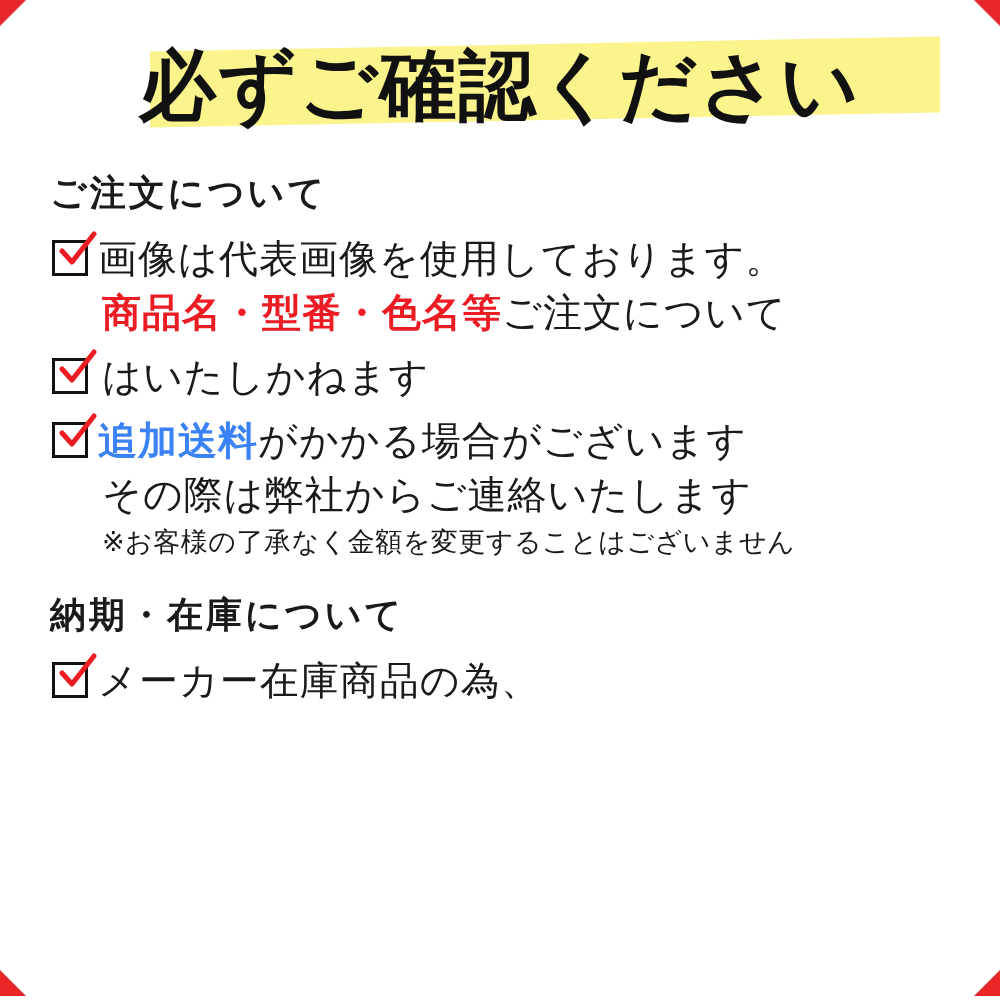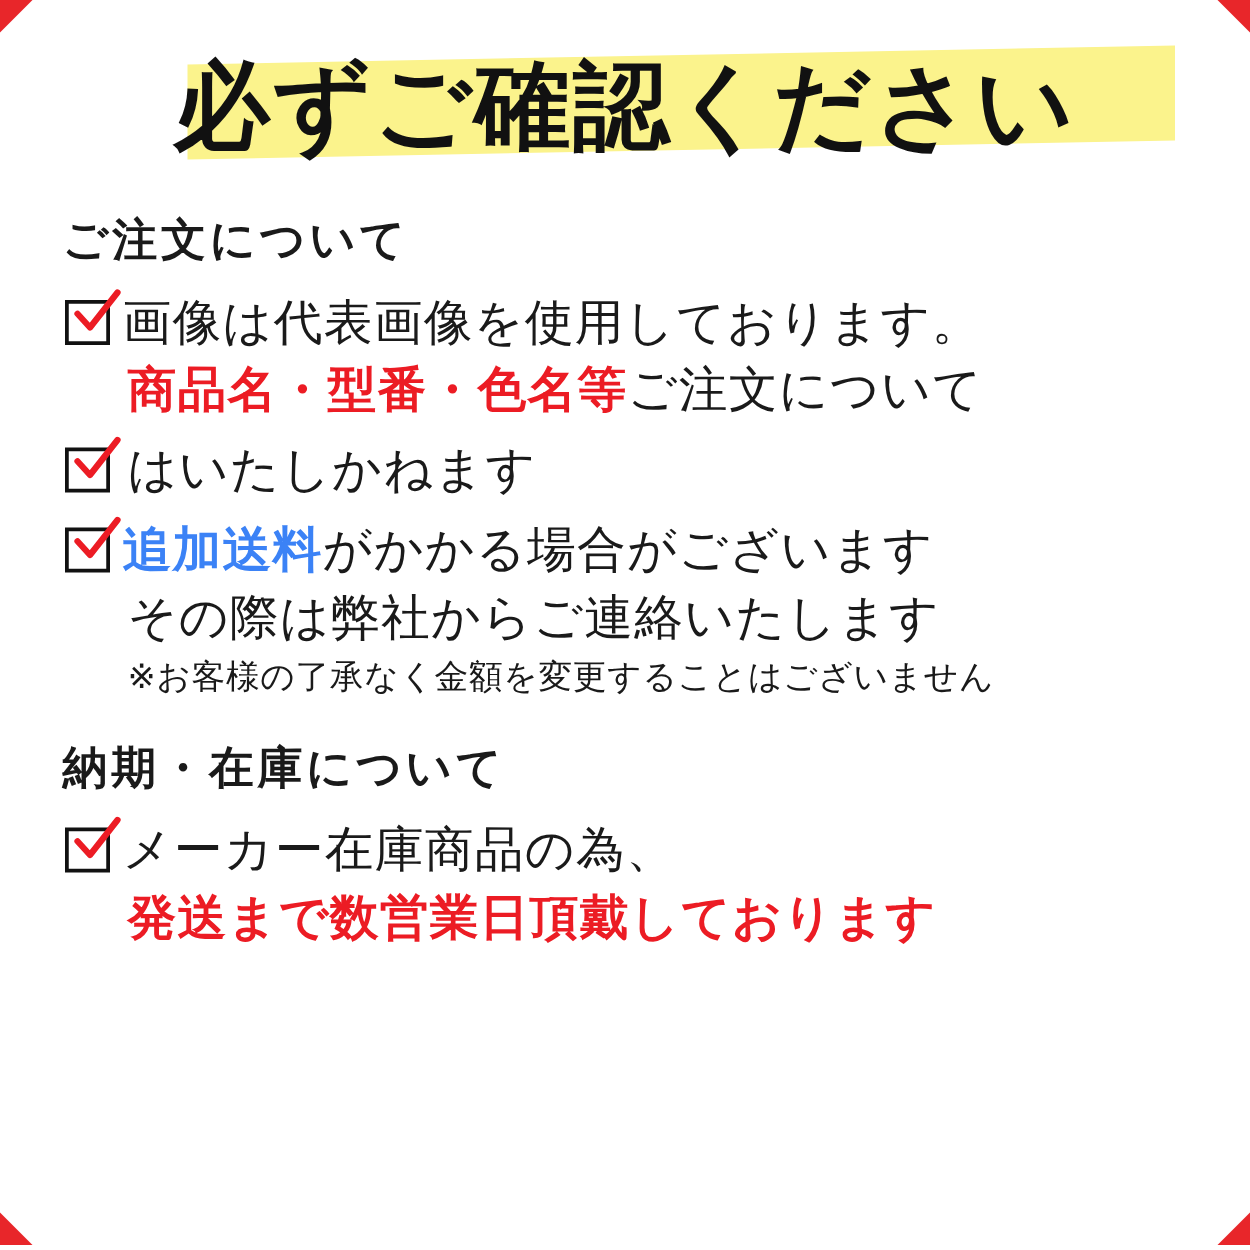--- a/index.html
+++ b/index.html
@@ -204,18 +204,17 @@
   <div class="section-heading second">納期・在庫について</div>
 
   <div class="item">
     <div class="check-box">
       <svg class="tick" viewBox="0 0 40 40" aria-hidden="true">
           <path d="M5 20 L15 31 L37 3" fill="none" stroke="#ec1c24" stroke-width="5" stroke-linecap="round" stroke-linejoin="round"></path>
         </svg>
     </div>
     <div class="item-lines">
       <div class="line">メーカー在庫商品の為、</div>
-      <div class="line red indent">発送まで数営業日頂戴しております</div>
     </div>
   </div>
 
 
 </div>
 
 </body></html>

